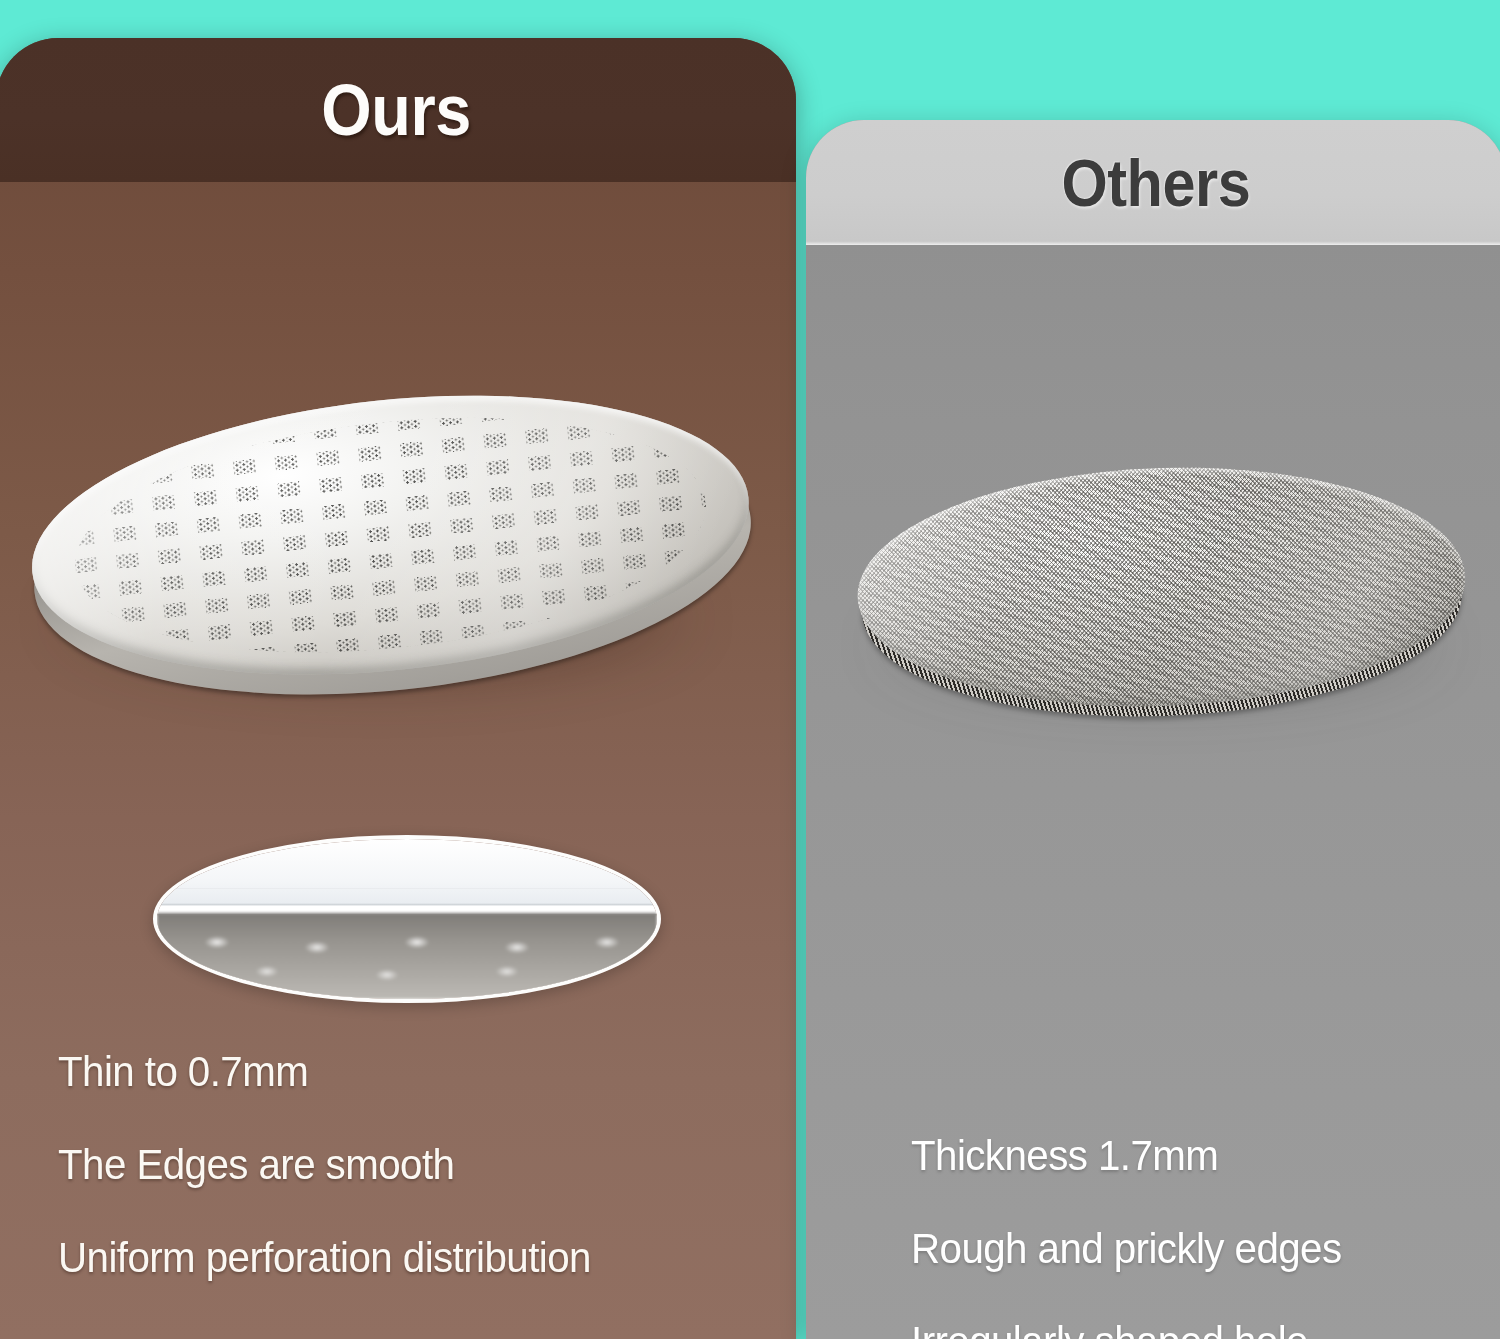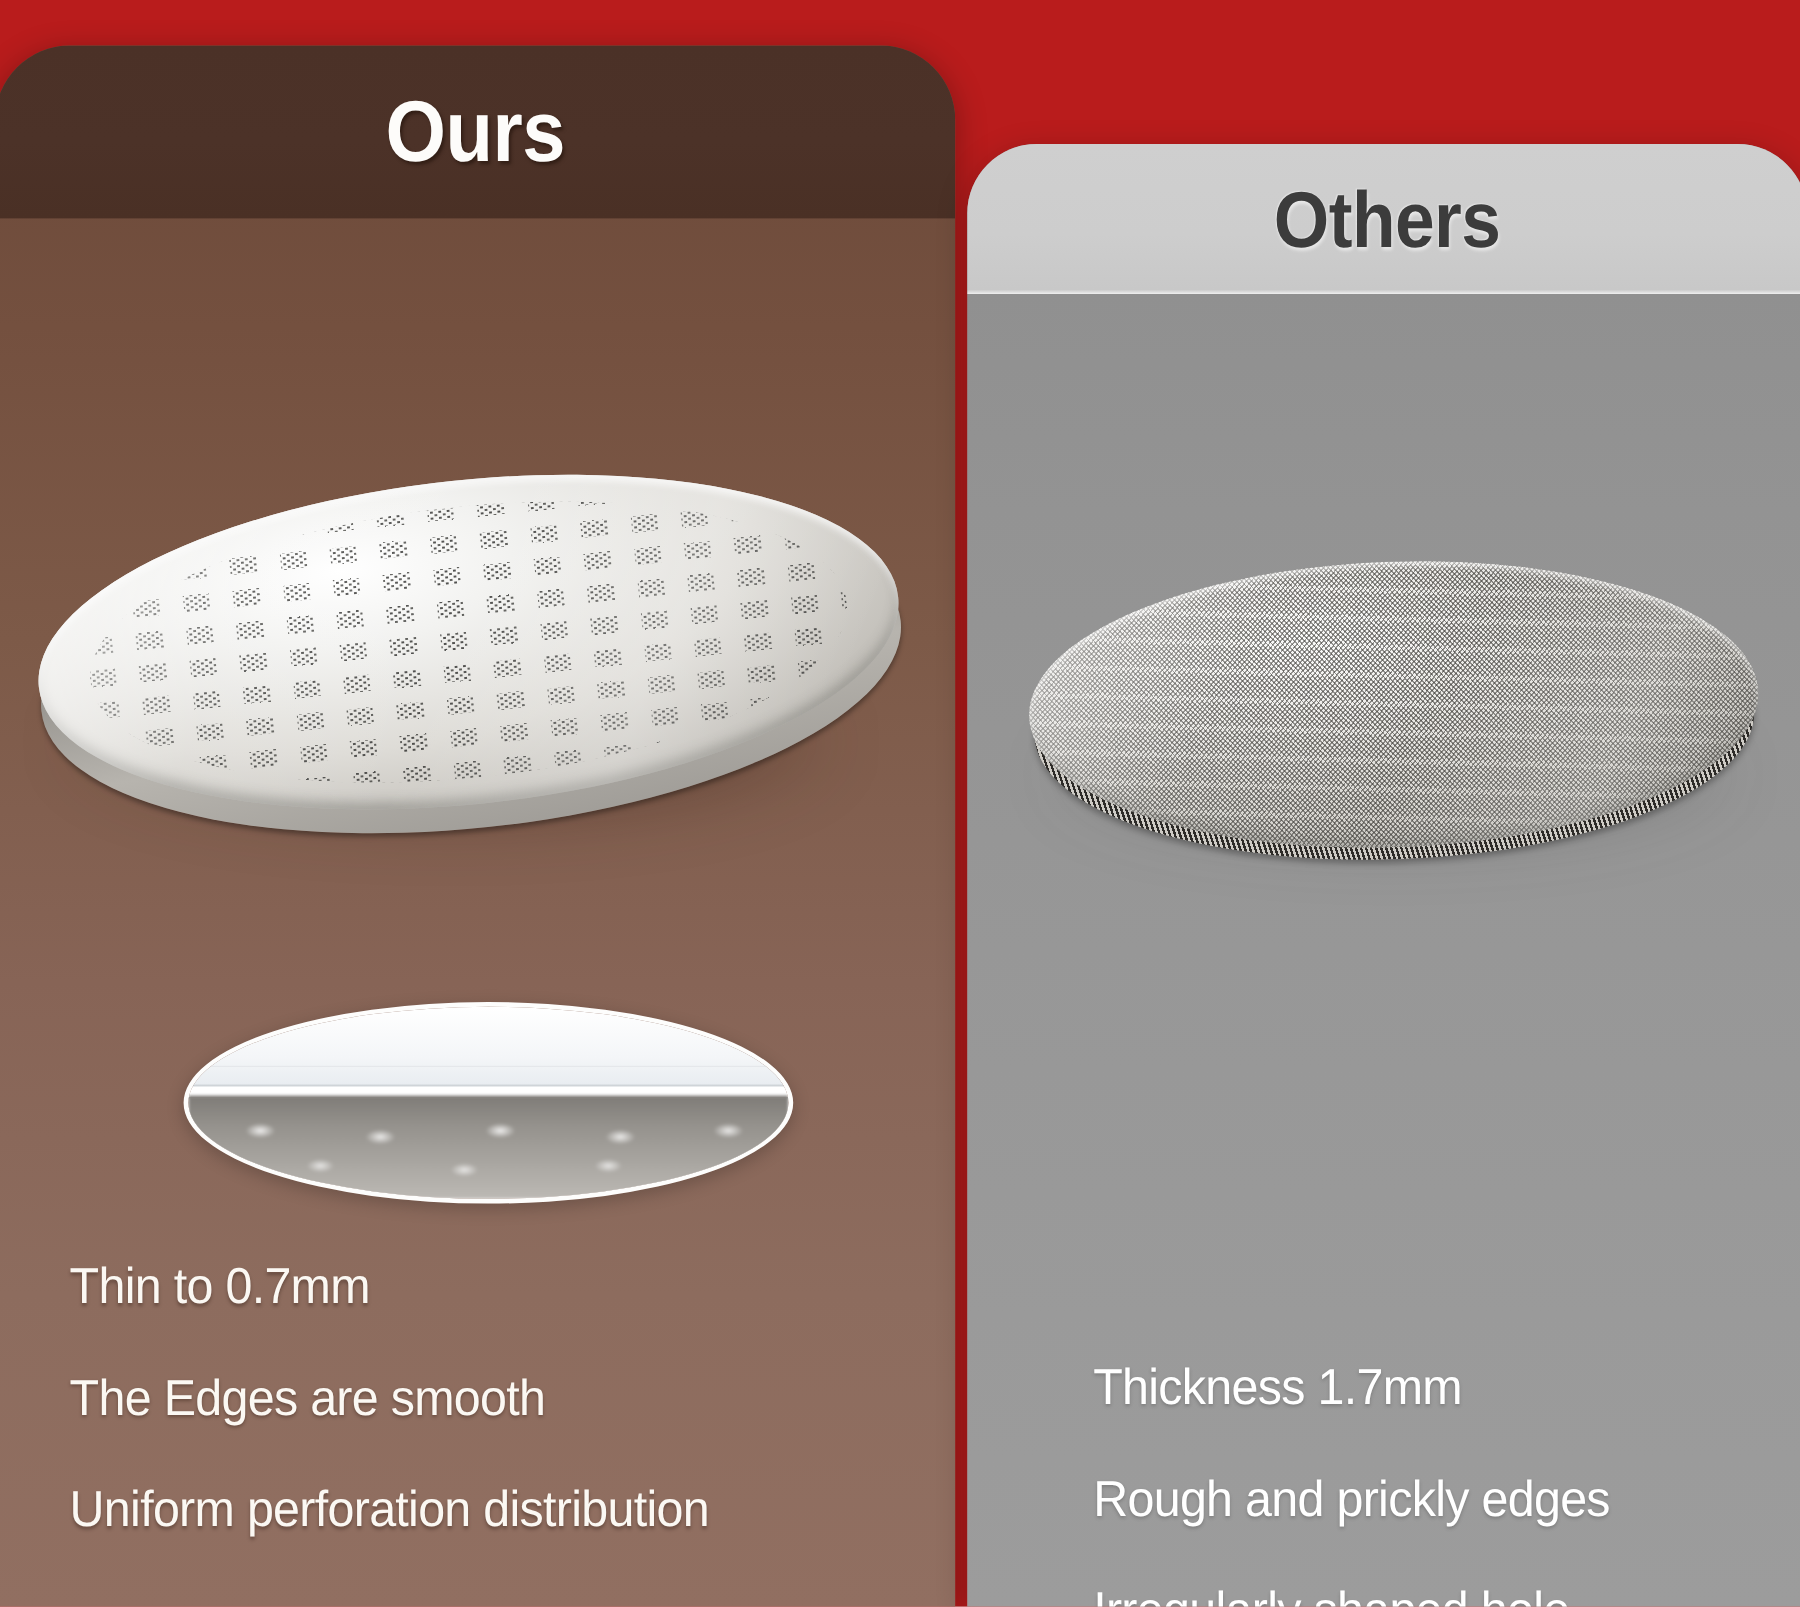--- a/index.html
+++ b/index.html
@@ -11,21 +11,21 @@
     width: 1500px;
     height: 1339px;
     font-family: "Liberation Sans", sans-serif;
     overflow: hidden;
   }
 
   .board {
     position: relative;
     width: 1500px;
     height: 1339px;
-    background: #b91c1c;
+    background: #5eead4;
   }
 
   
   .panel {
     position: absolute;
     overflow: hidden;
   }
 
   .panel-ours {
     left: -4px;

